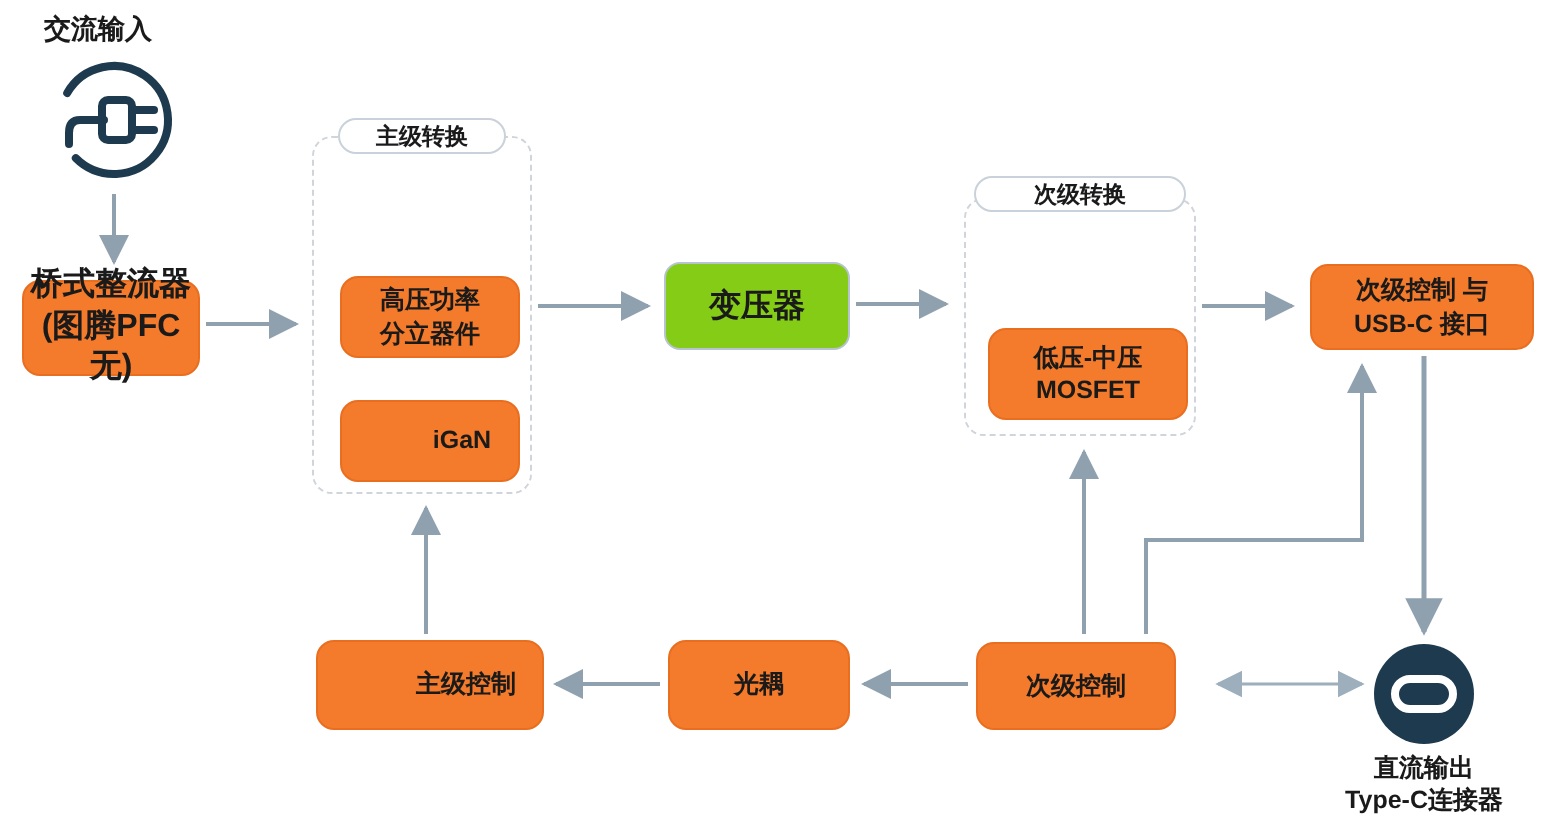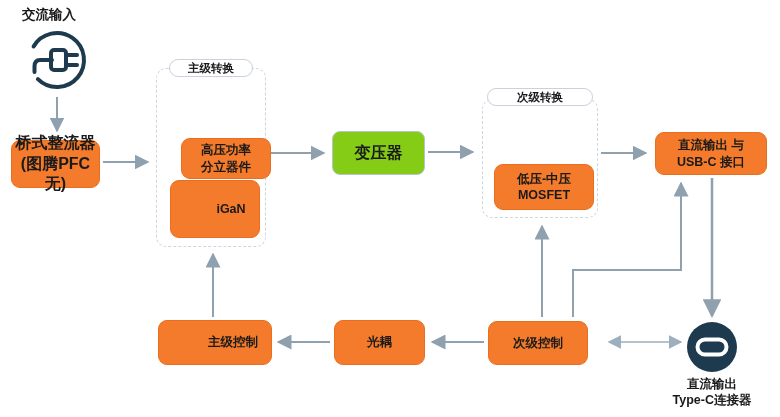--- a/index.html
+++ b/index.html
@@ -71,37 +71,37 @@
     <line x1="42" y1="38" x2="53" y2="38" stroke="#1E3A4F" stroke-width="4" stroke-linecap="round"></line>
   </svg>
 
   <div class="obox" style="left:11px; top:140px; width:89px; height:48px; font-size:16px;">
     <span>桥式整流器</span>
     <span>(图腾PFC无)</span>
   </div>
 
   <div class="dashed" style="left:156px; top:68px; width:110px; height:179px;"></div>
   <div class="pill" style="left:169px; top:59px; width:84px; height:18px;">主级转换</div>
-  <div class="obox" style="left:181px; top:138px; width:90px; height:41px;font-family:Liberation Serif, serif;">
+  <div class="obox" style="left:170px; top:138px; width:90px; height:41px;font-family:Liberation Serif, serif;">
     <span>高压功率</span>
     <span>分立器件</span>
   </div>
-  <div class="obox" style="left:170px; top:180px; width:90px; height:58px;padding-left:32px;">iGaN</div>
+  <div class="obox" style="left:170px; top:200px; width:90px; height:41px;padding-left:32px;">iGaN</div>
 
   <div class="wbox" style="left:332px; top:131px; width:93px; height:44px;">变压器</div>
 
   <div class="dashed" style="left:482px; top:99px; width:116px; height:119px;"></div>
   <div class="pill" style="left:487px; top:88px; width:106px; height:18px;">次级转换</div>
   <div class="obox" style="left:494px; top:164px; width:100px; height:46px;">
     <span>低压-中压</span>
     <span>MOSFET</span>
   </div>
 
   <div class="obox" style="left:655px; top:132px; width:112px; height:43px;">
-    <span>直流输出 与</span>
+    <span>次级控制 与</span>
     <span>USB-C 接口</span>
   </div>
 
   <div class="obox" style="left:158px; top:320px; width:114px; height:45px;padding-left:36px;">主级控制</div>
   <div class="obox" style="left:334px; top:320px; width:91px; height:45px;">光耦</div>
   <div class="obox" style="left:488px; top:321px; width:100px; height:44px;">次级控制</div>
 
   <svg class="icon" style="left:687px; top:322px;" width="50" height="50" viewBox="0 0 50 50">
     <circle cx="25" cy="25" r="25" fill="#1E3A4F"></circle>
     <rect x="10.5" y="17.5" width="29" height="15" rx="7.5" fill="none" stroke="#ffffff" stroke-width="4"></rect>

